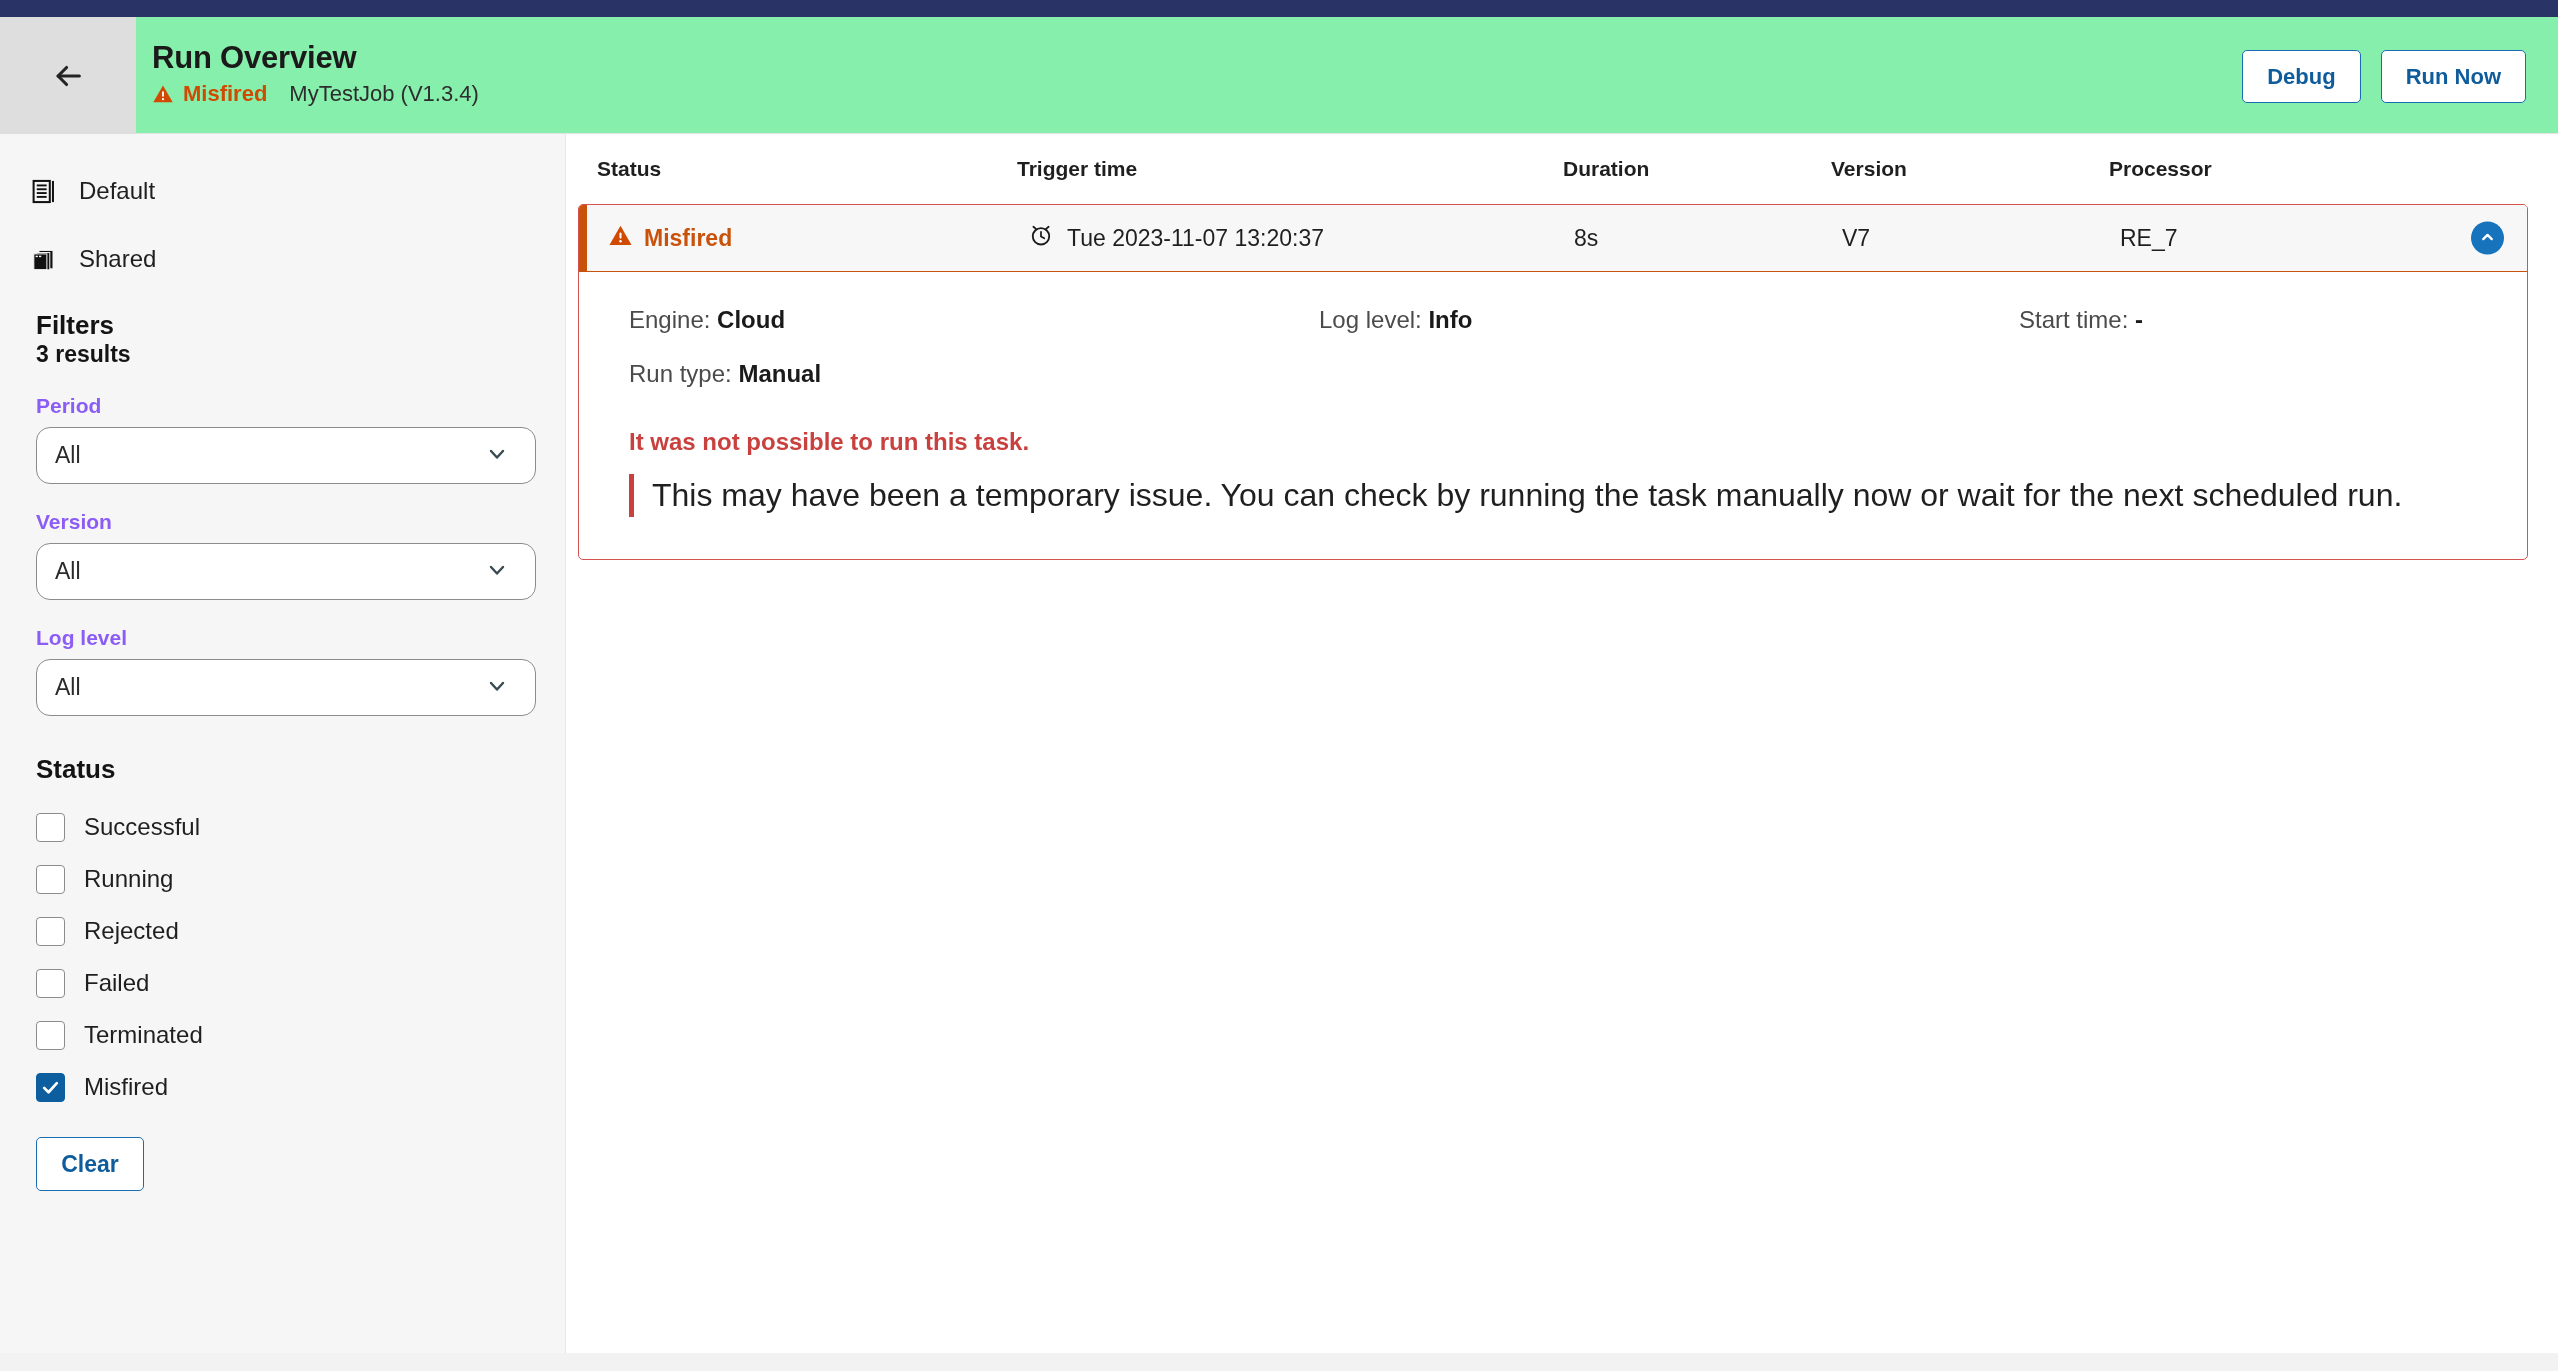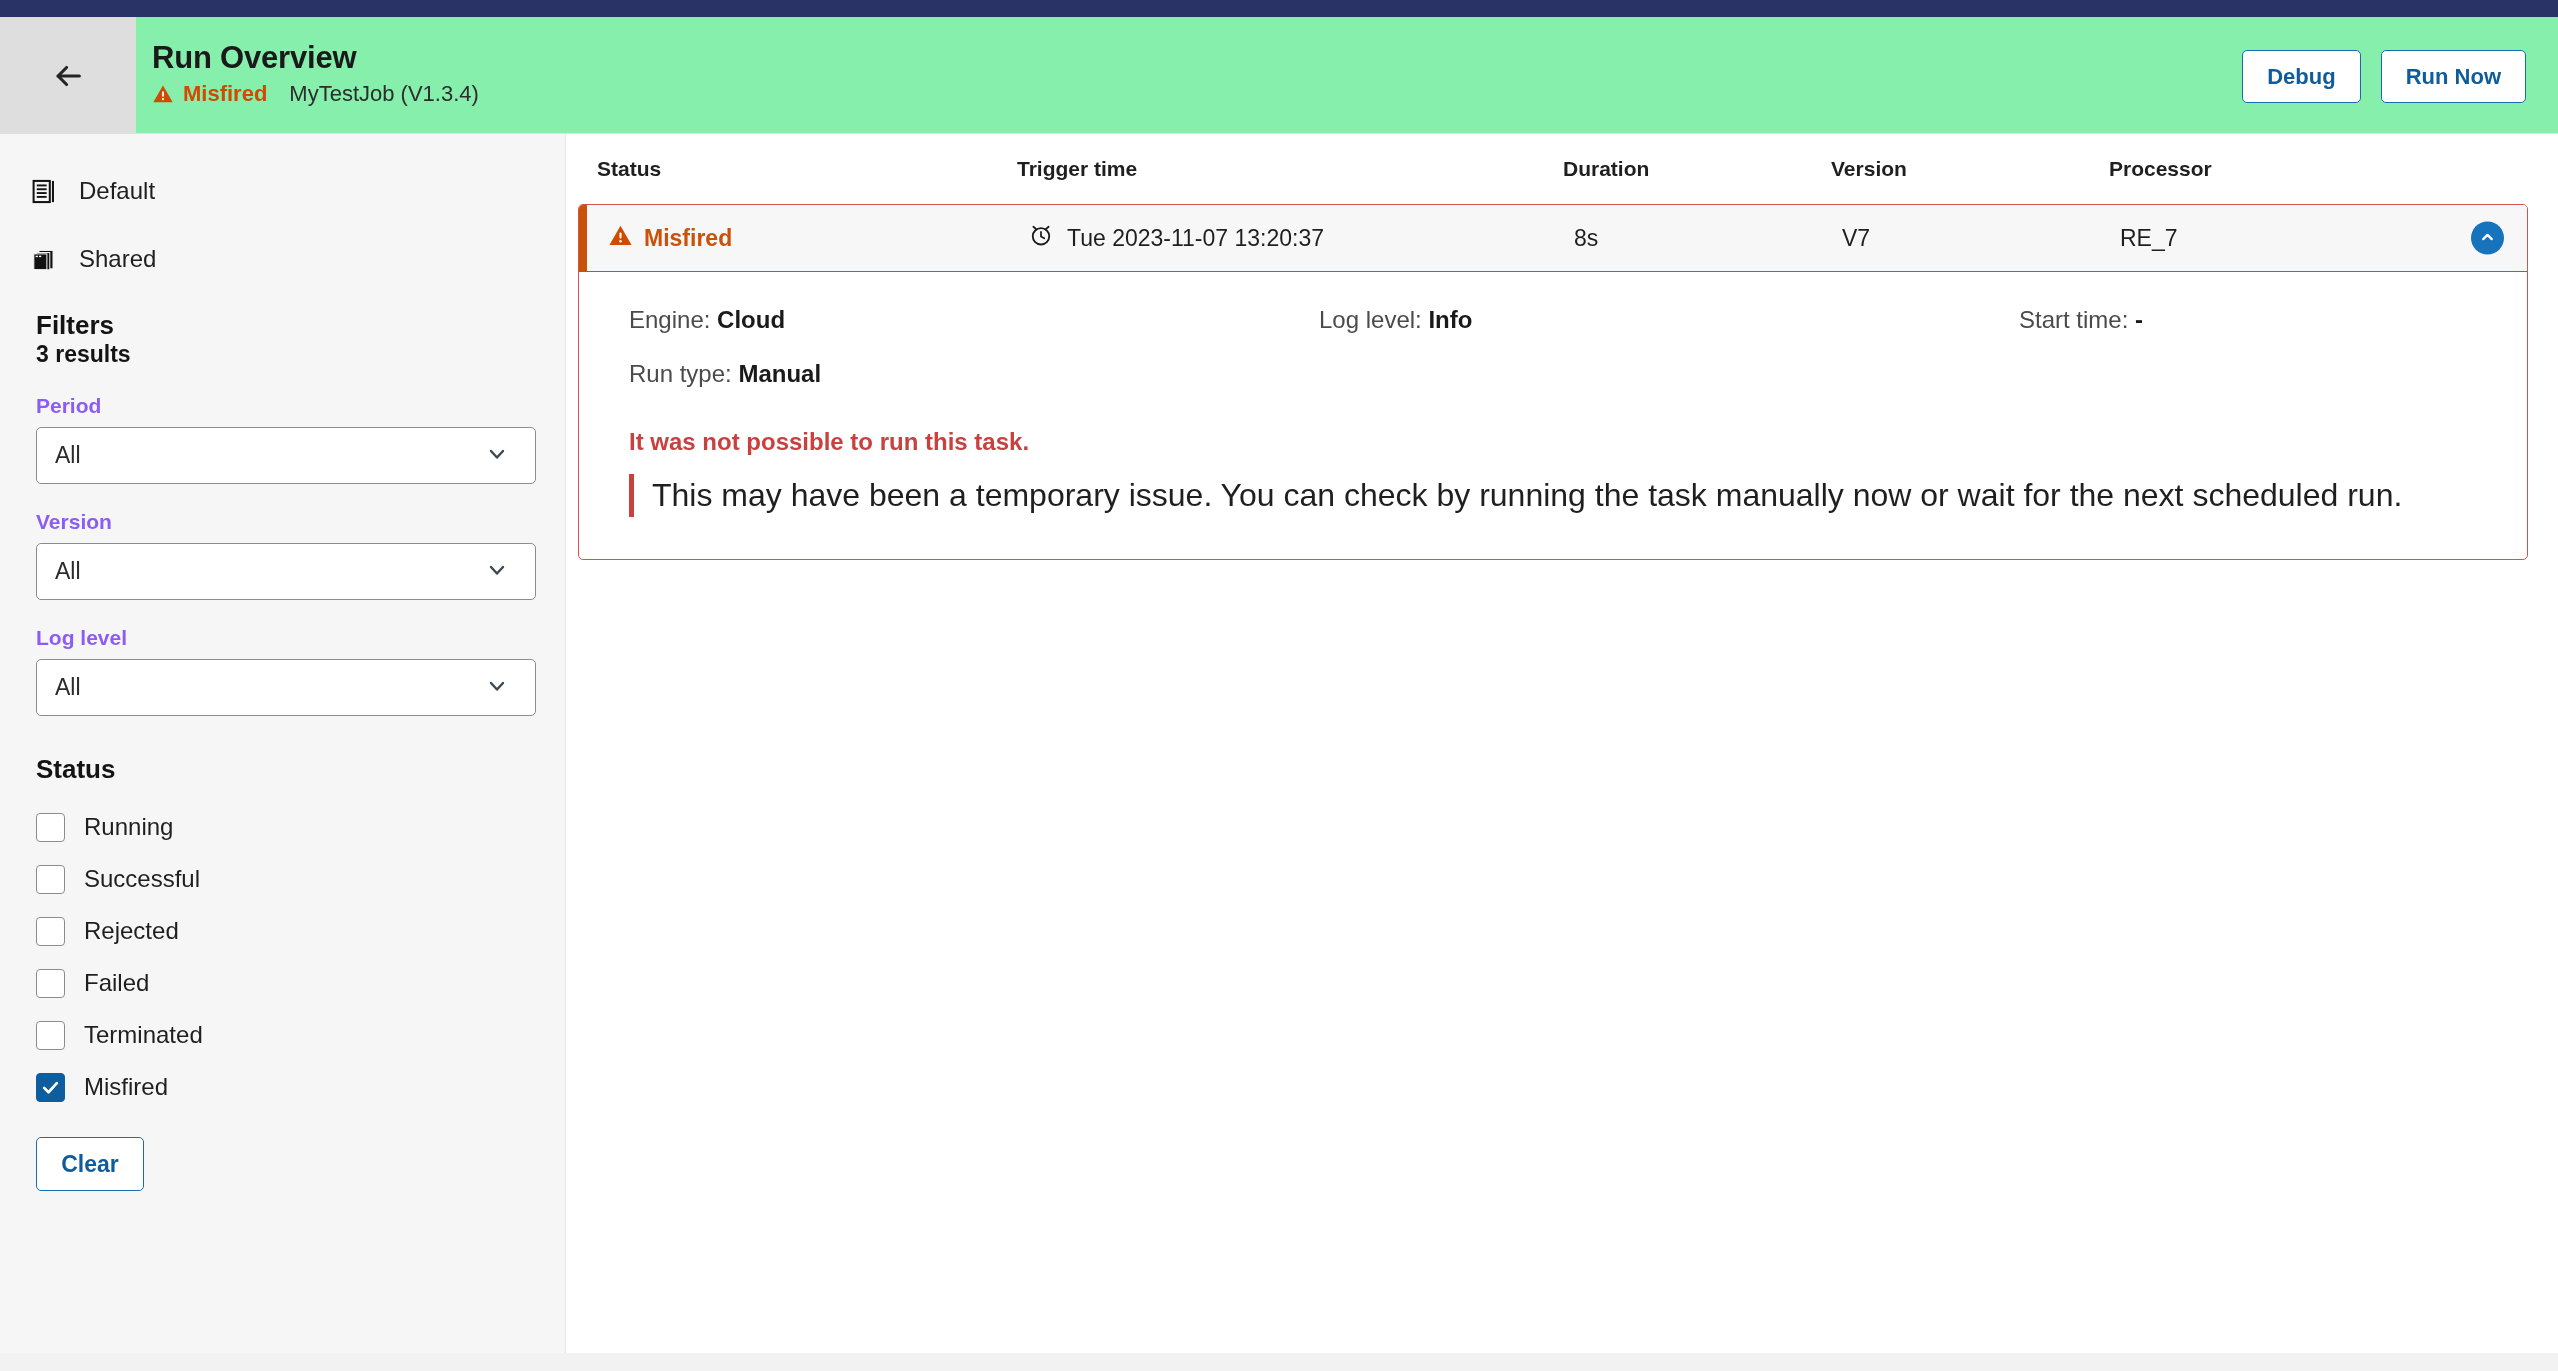--- a/index.html
+++ b/index.html
@@ -97,21 +97,21 @@
 
   .field { margin: 26px 36px 0 36px; }
   .field-label {
     font-size: 21px; font-weight: bold; color: #8b5cf6;
     margin-bottom: 9px; display: block;
   }
   .select-wrap { position: relative; }
   .select-box {
     width: 500px; height: 57px;
     border: 1px solid #8c8c8c;
-    border-radius: 5px;
+    border-radius: 14px;
     background: #ffffff;
     font-size: 23px; color: #2b2b2b;
     font-family: "Liberation Sans", sans-serif;
     padding: 0 50px 0 18px;
     display: flex; align-items: center;
     cursor: pointer;
   }
   .chev {
     position: absolute; right: 20px; top: 50%;
     transform: translateY(-50%);
@@ -332,25 +332,25 @@
           </svg>
       </span>
     </div>
   </div>
 
   <div class="status-block">
     <div class="status-head">Status</div>
 
     <div class="check-row">
       <span class="cbox"></span>
+      <span class="check-label">Successful</span>
+    </div>
+    <div class="check-row">
+      <span class="cbox"></span>
       <span class="check-label">Running</span>
-    </div>
-    <div class="check-row">
-      <span class="cbox"></span>
-      <span class="check-label">Successful</span>
     </div>
     <div class="check-row">
       <span class="cbox"></span>
       <span class="check-label">Rejected</span>
     </div>
     <div class="check-row">
       <span class="cbox"></span>
       <span class="check-label">Failed</span>
     </div>
     <div class="check-row">

